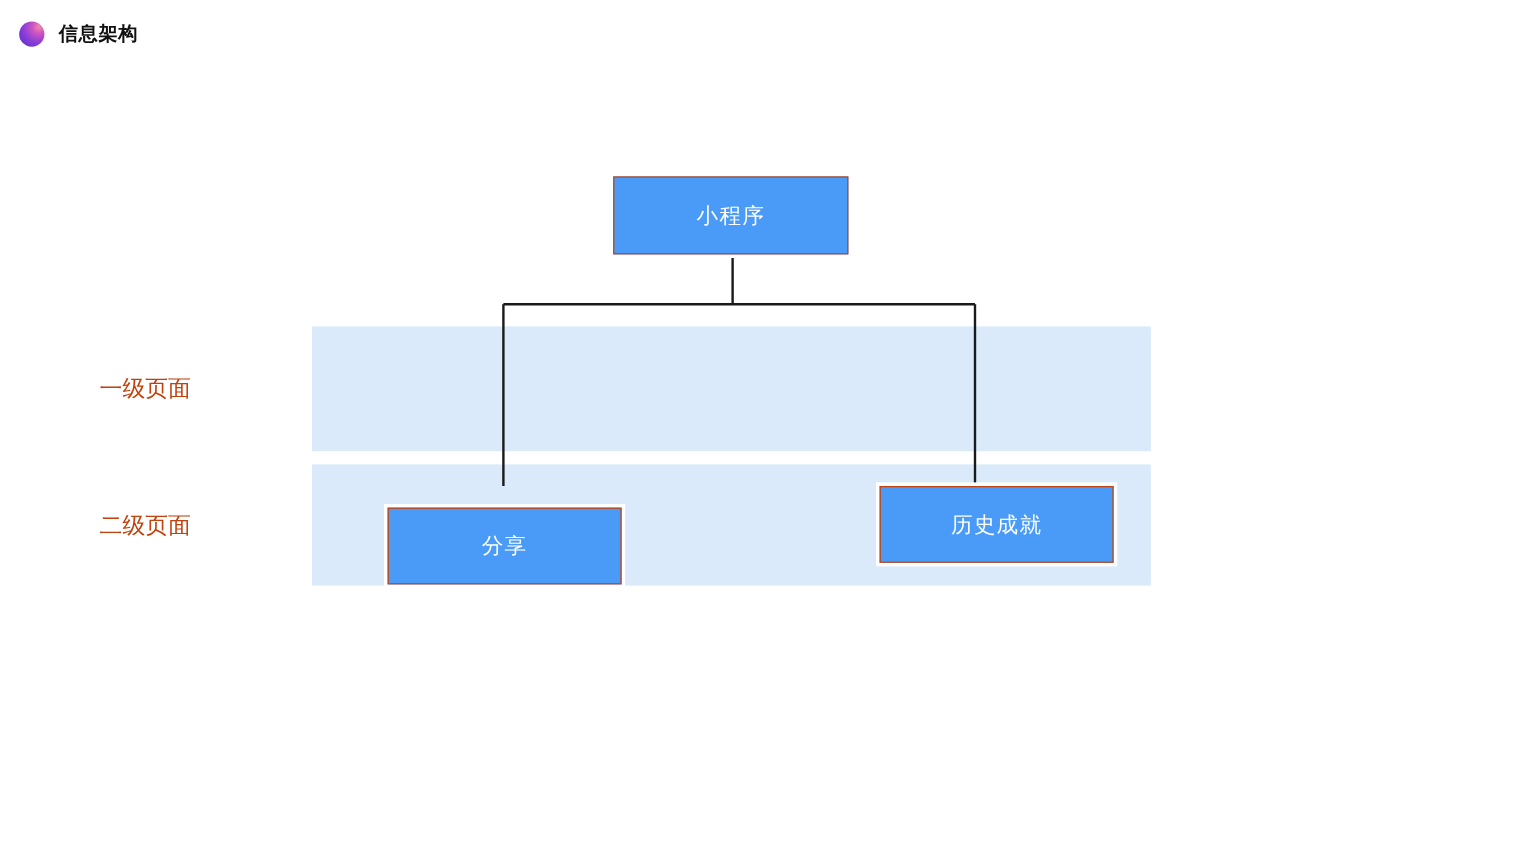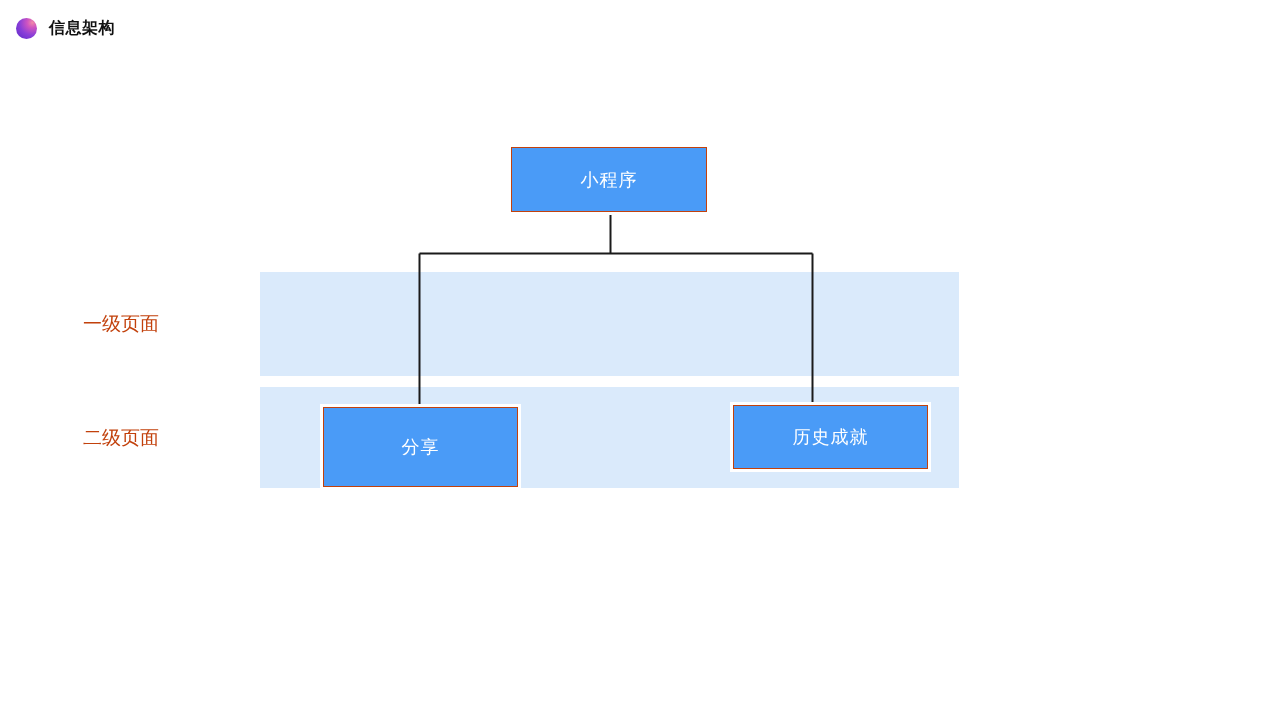--- a/index.html
+++ b/index.html
@@ -104,23 +104,23 @@
     height: 64px;
   }
   .node-l1-right {
     left: 713px;
     top: 291px;
     width: 195px;
     height: 64px;
   }
   .node-l2-left {
     left: 323px;
-    top: 407px;
+    top: 423px;
     width: 195px;
-    height: 80px;
+    height: 64px;
   }
   .node-l2-right {
     left: 713px;
     top: 405px;
     width: 195px;
     height: 64px;
     margin-left: 20px;
   }
 </style>
 </head>

